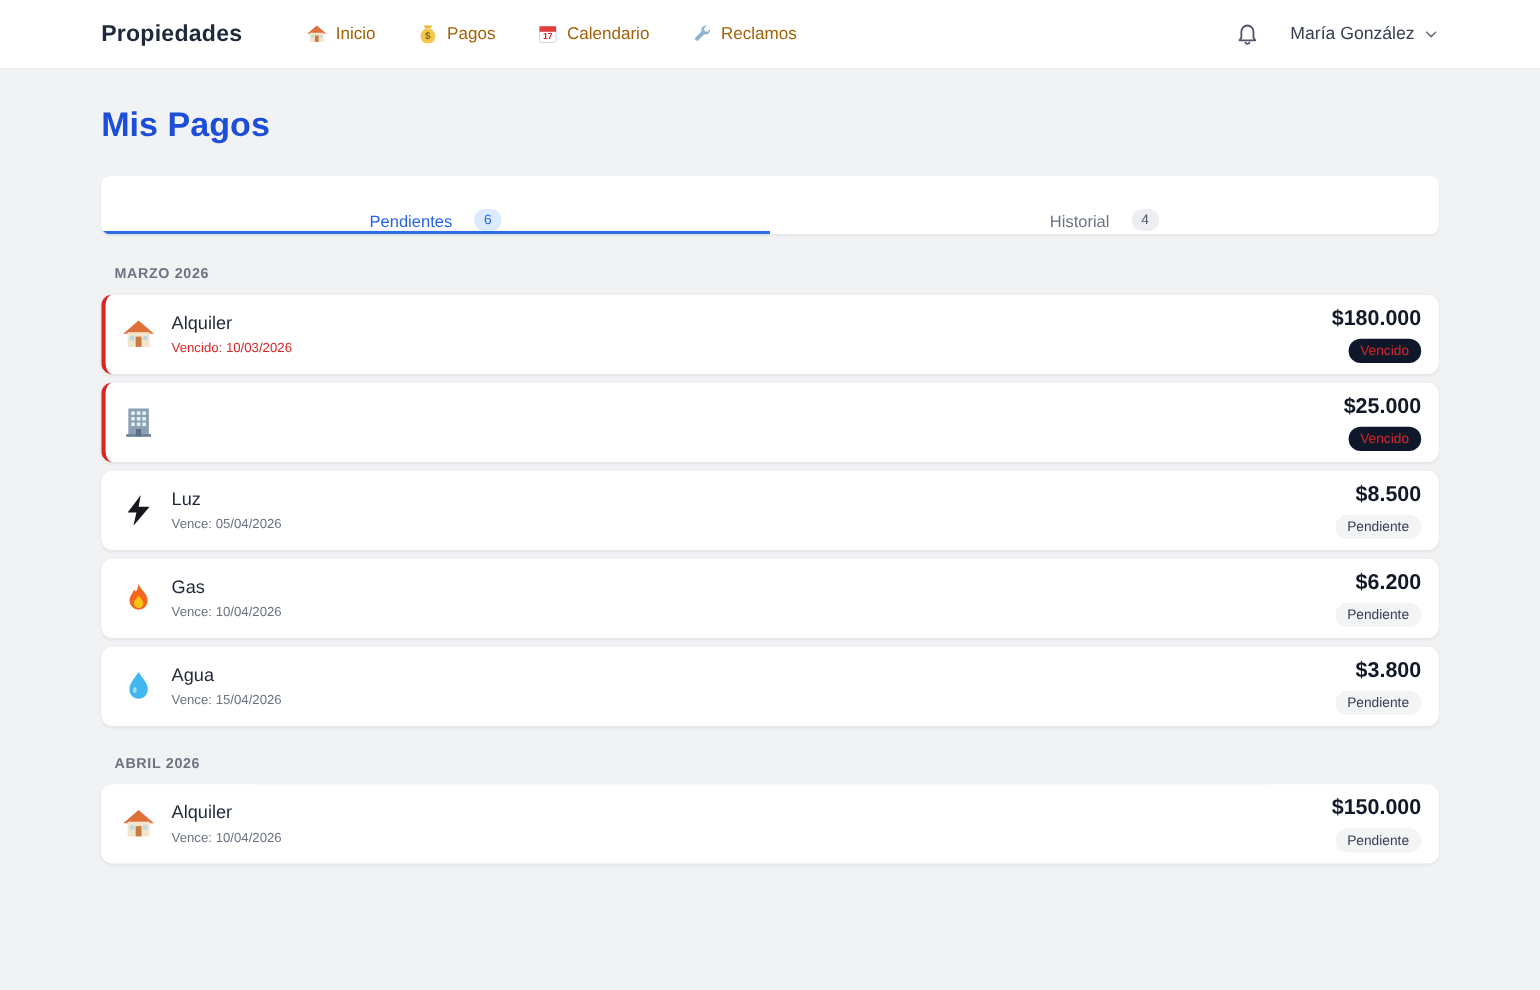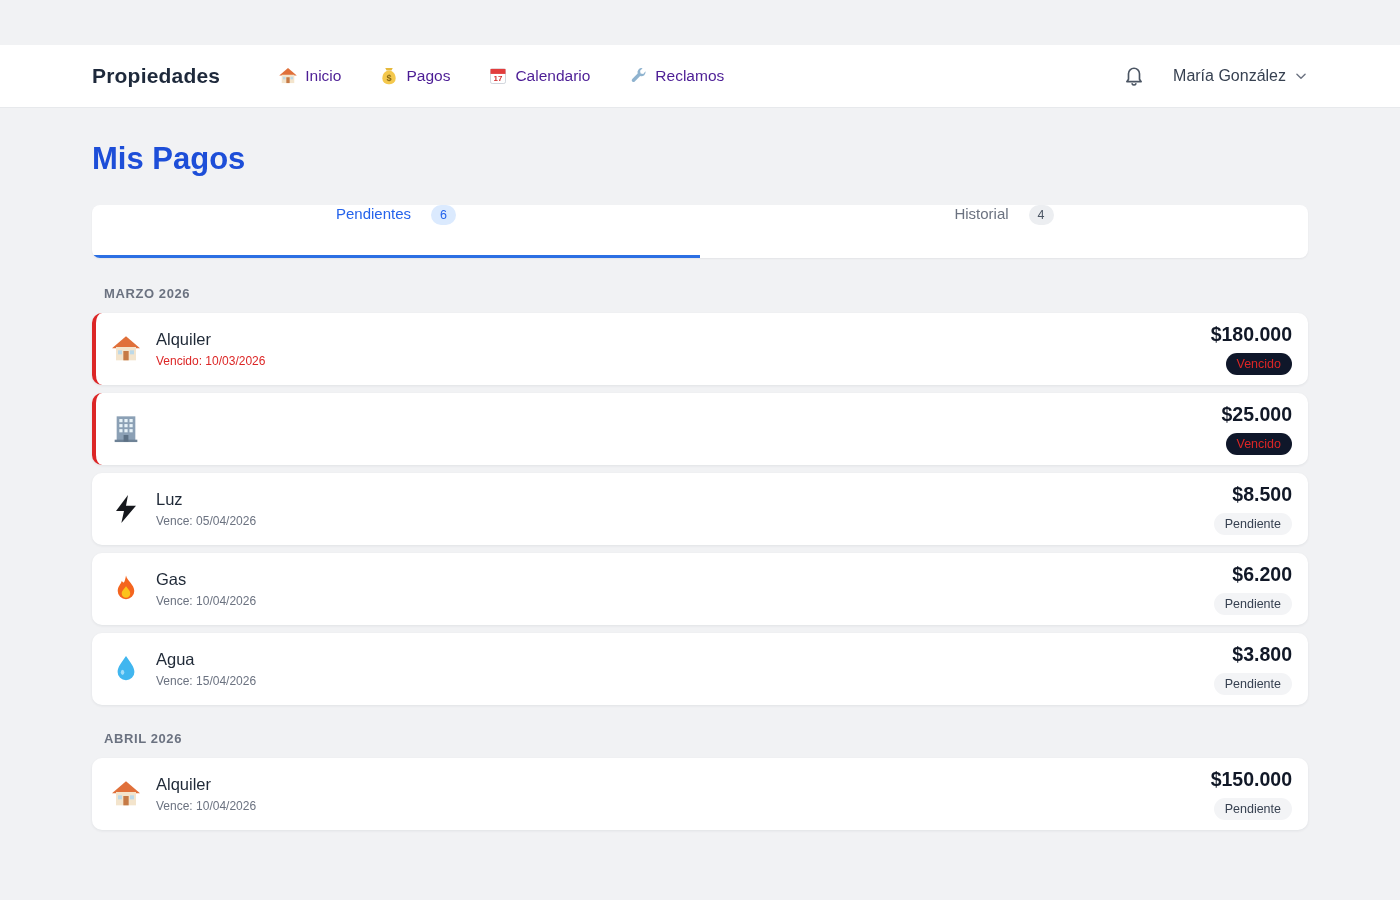--- a/index.html
+++ b/index.html
@@ -7,34 +7,33 @@
   body {
     font-family: "Liberation Sans", "DejaVu Sans", sans-serif;
     background: #f1f2f4;
     color: #1f2937;
   }
   
   header {
     background: #ffffff;
     height: 63px;
     border-bottom: 1px solid #e7e9ec;
-    margin-top: 45px;
   }
   .hwrap {
     max-width: 1216px; margin: 0 auto; height: 100%;
     display: flex; align-items: center;
   }
   .brand {
     font-size: 21px; font-weight: 700; color: #1e293b;
     letter-spacing: 0.2px; cursor: pointer;
   }
   nav { display: flex; gap: 38px; margin-left: 58px; }
   .nav-item {
     display: flex; align-items: center; gap: 7px;
-    font-size: 15.5px; color: #4c1d95; cursor: pointer; text-decoration: none;
+    font-size: 15.5px; color: #a16207; cursor: pointer; text-decoration: none;
   }
   .nicon { display: inline-flex; width: 20px; height: 20px; }
   .nicon svg { width: 20px; height: 20px; }
   .hright { margin-left: auto; display: flex; align-items: center; gap: 28px; }
   .bell { display: inline-flex; width: 22px; height: 22px; cursor: pointer; }
   .bell svg { width: 22px; height: 22px; }
   .user {
     display: flex; align-items: center; gap: 8px;
     font-size: 16px; color: #374151; cursor: pointer;
   }
@@ -43,21 +42,21 @@
   main { max-width: 1216px; margin: 0 auto; padding-top: 33px; }
   h1 { font-size: 31px; font-weight: 700; color: #1d4ed8; margin-bottom: 28px; }
   
   .tabbar {
     background: #fff; border-radius: 8px; height: 53px;
     display: flex; overflow: hidden;
     box-shadow: 0 1px 2px rgba(16,24,40,.06);
     margin-bottom: 28px;
   }
   .tab {
-    flex: 1; display: flex; align-items: flex-start; justify-content: center;
+    flex: 1; display: flex; align-items: flex-end; justify-content: center;
     gap: 20px; font-size: 15px; color: #6b7280; cursor: pointer;
     border-bottom: 3px solid transparent;
   }
   .tab.active { color: #2563eb; border-bottom-color: #2b6fe3; }
   .tcount {
     font-size: 12.5px; padding: 3px 9px; border-radius: 999px;
     background: #eceef1; color: #4b5563;
   }
   .tab.active .tcount { background: #dbeafe; color: #2563eb; }
   

